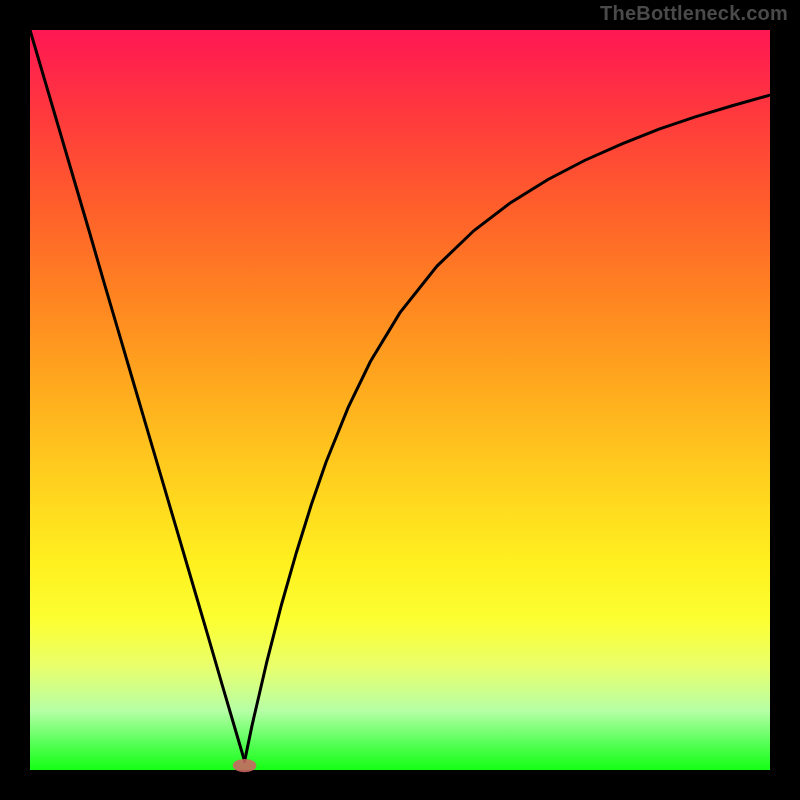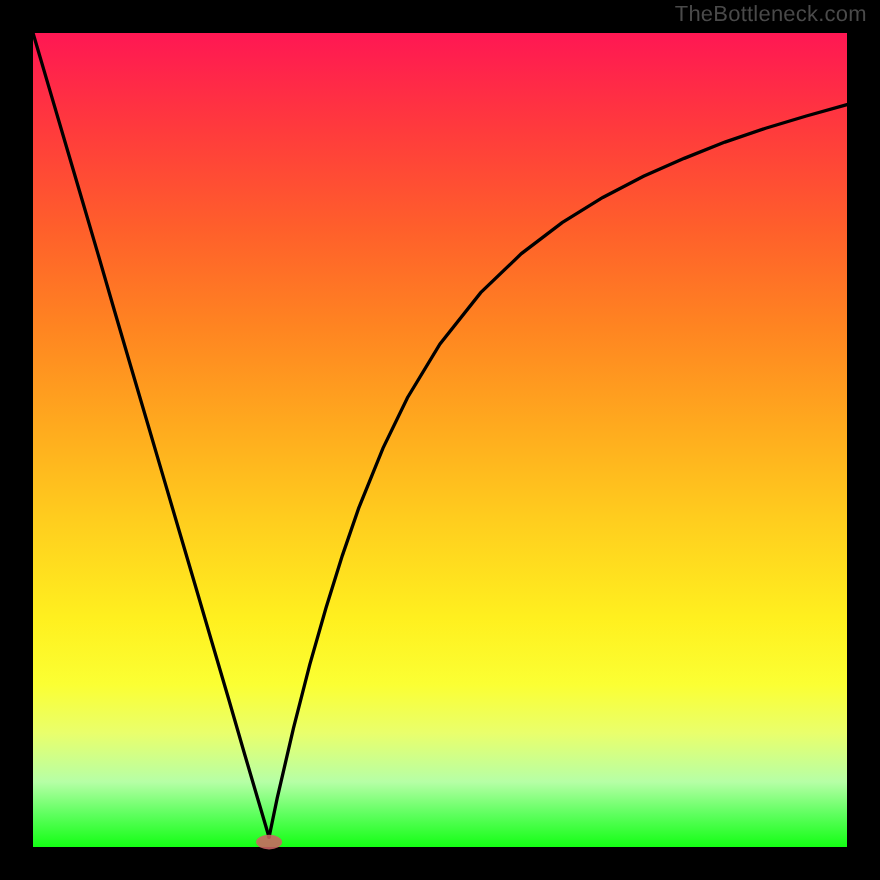--- a/index.html
+++ b/index.html
@@ -17,21 +17,21 @@
     height: 800px;
     background: #000;
   }
   .watermark {
     position: absolute;
     top: 2px;
     right: 12px;
     color: #4a4a4a;
     font-size: 20px;
     letter-spacing: 0.2px;
-    font-weight: 400;
+    font-weight: 700;
     z-index: 10;
   }
   .plot {
     position: absolute;
     left: 30px;
     top: 30px;
     width: 740px;
     height: 740px;
     background: linear-gradient(
       to bottom,

